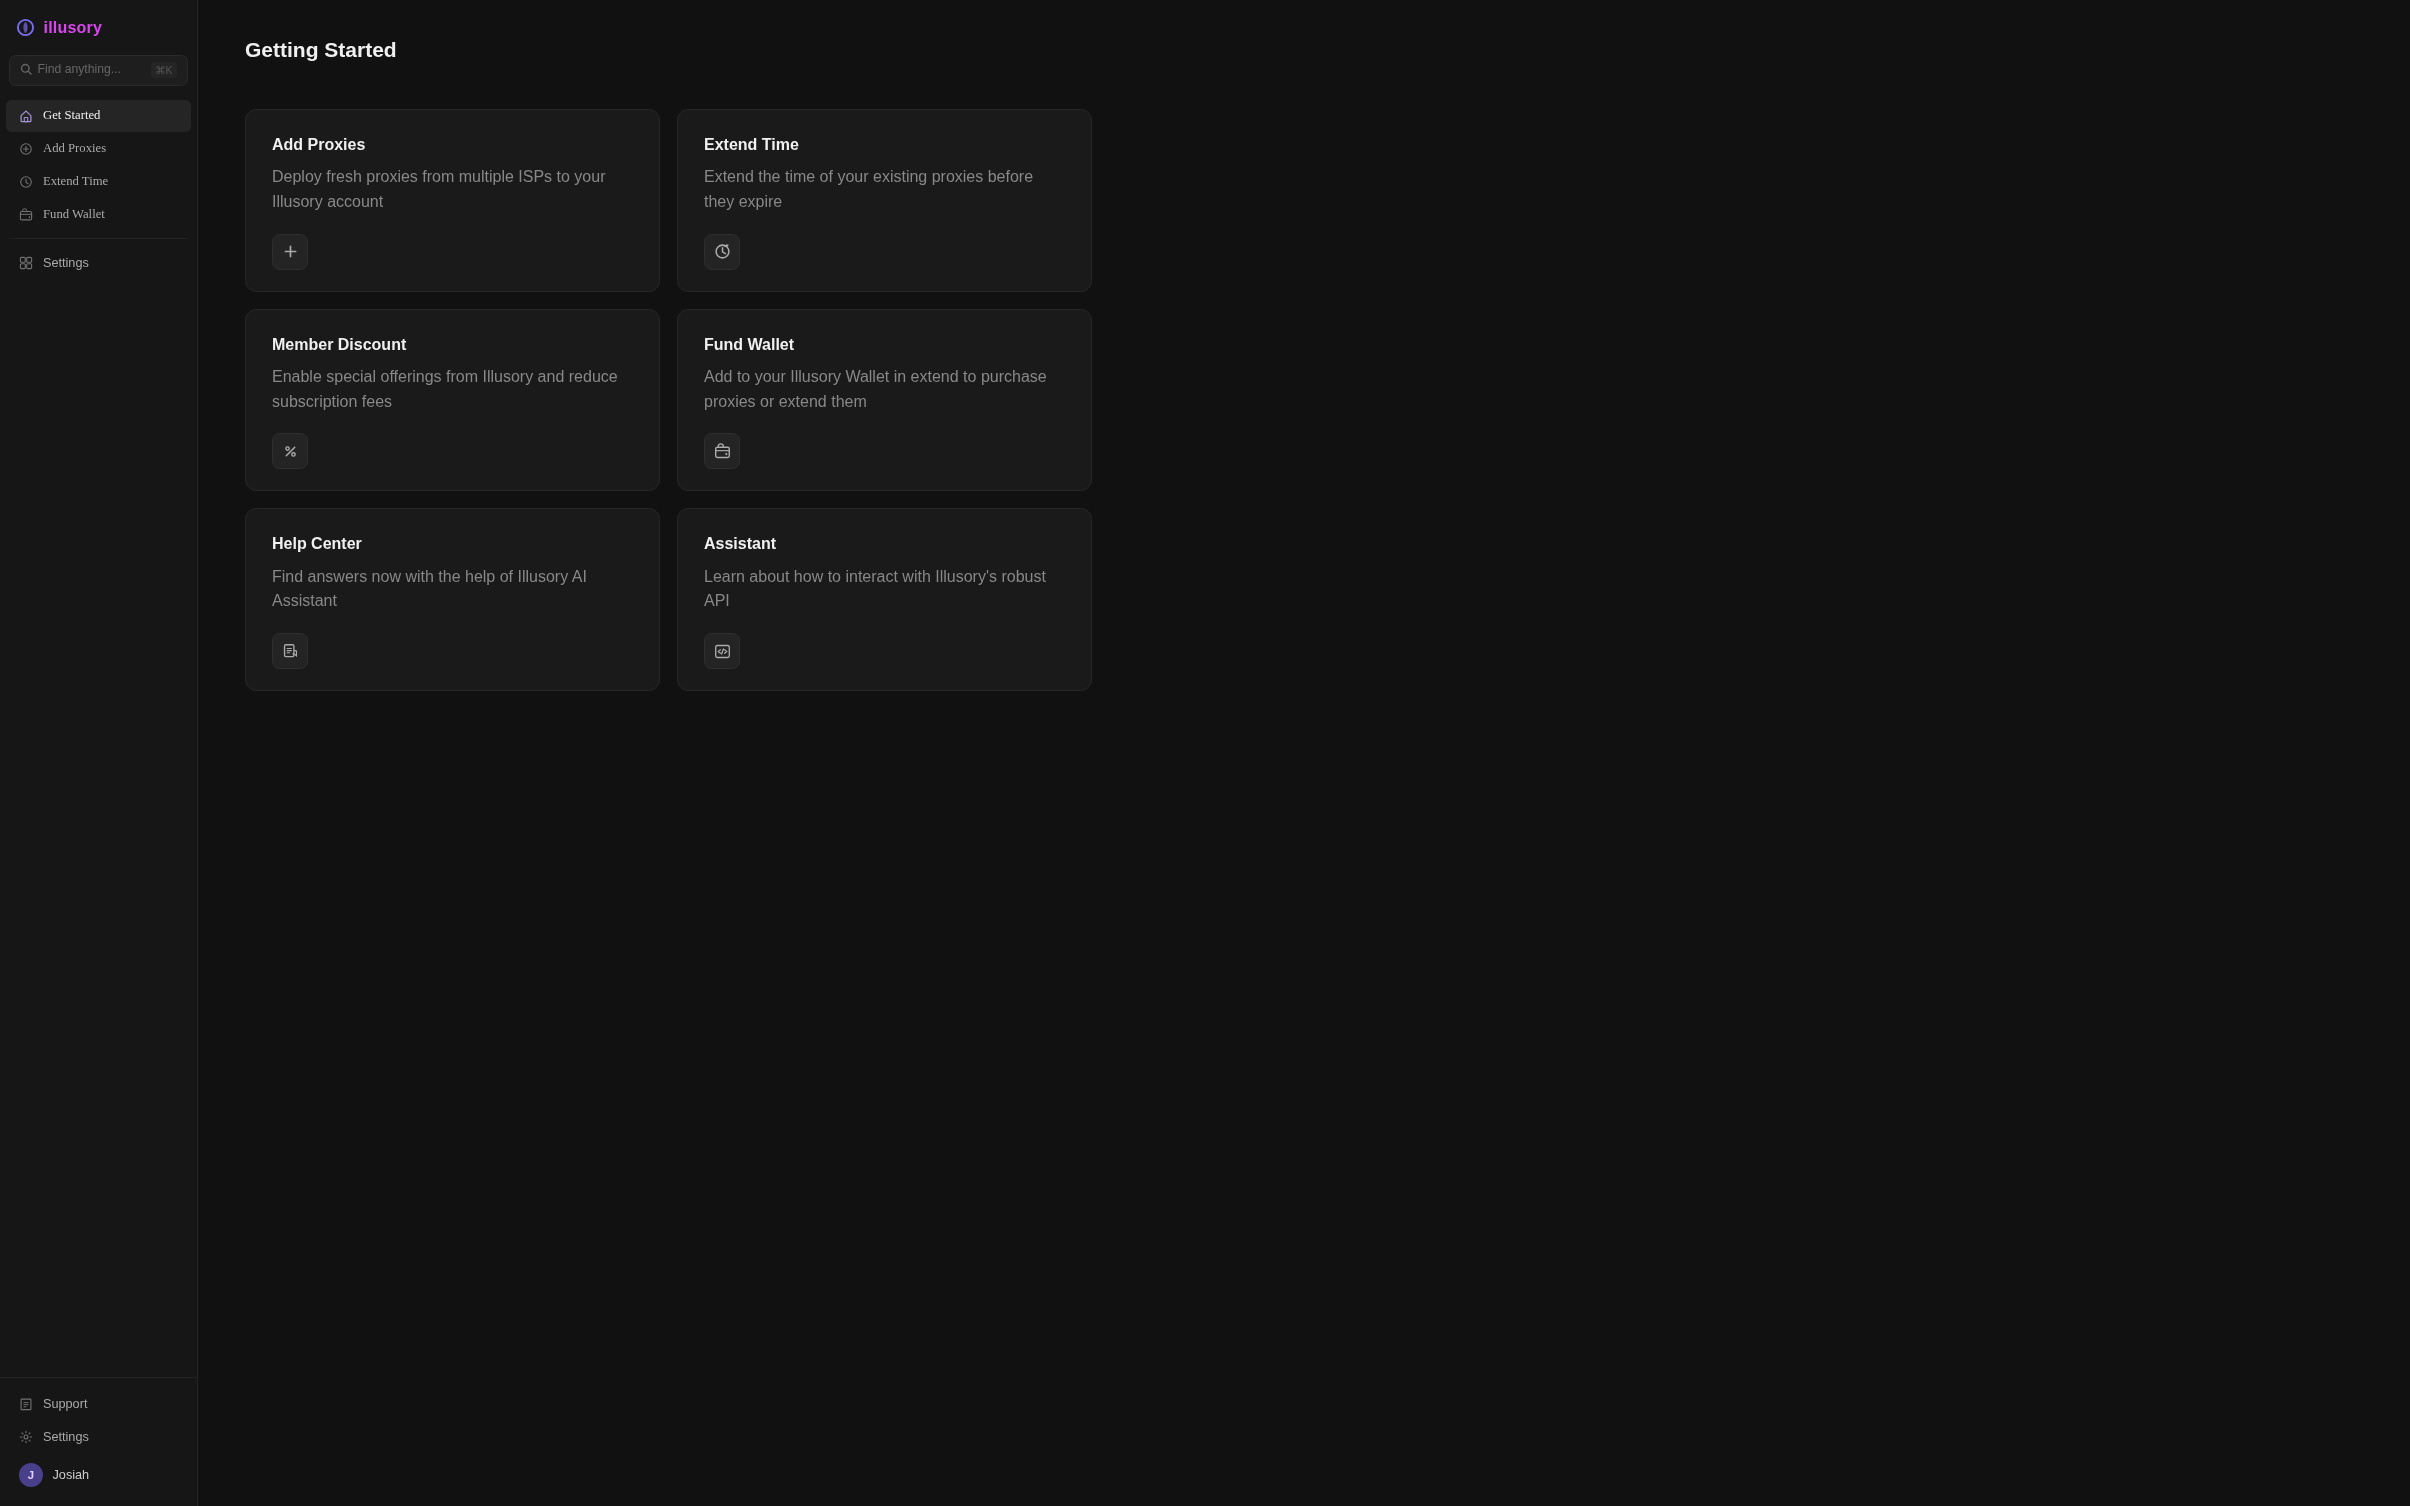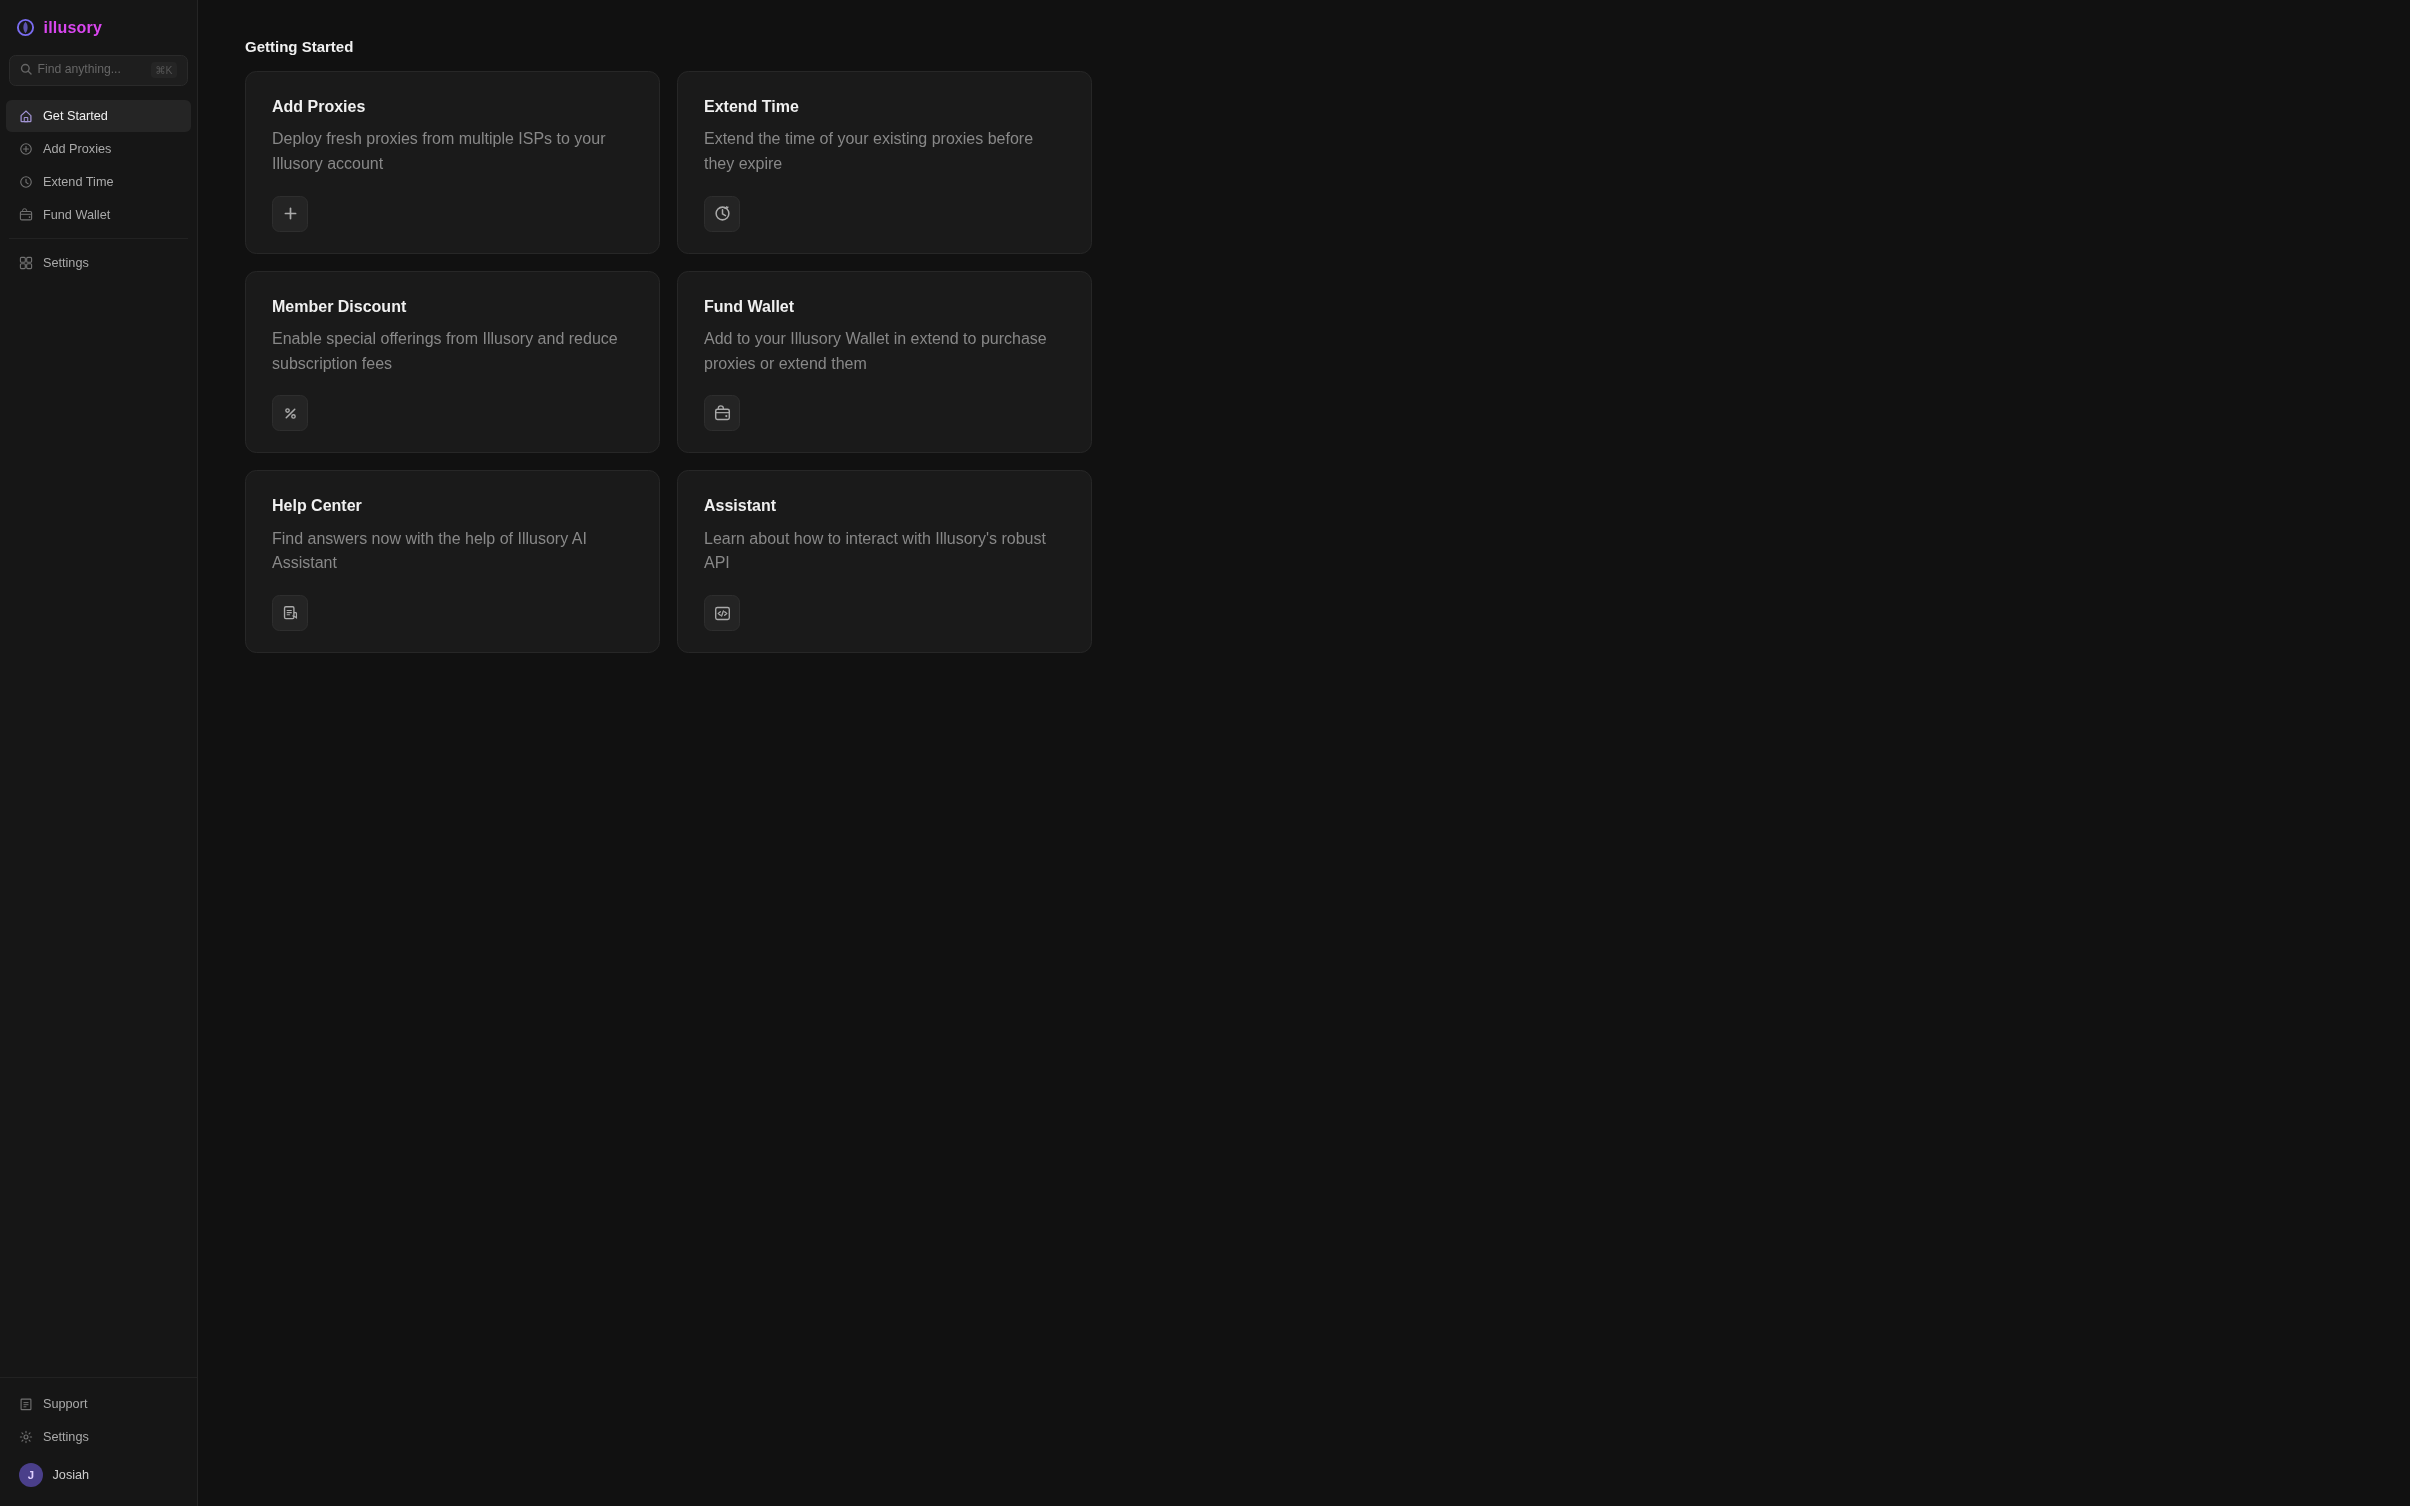--- a/index.html
+++ b/index.html
@@ -77,20 +77,21 @@
       display: flex;
       align-items: center;
       gap: 9.4px;
       padding: 8.5px 13px;
       font-size: 12.7px;
       color: #aaa;
       cursor: pointer;
       border-radius: 5.6px;
       margin: 0.9px 5.6px;
       transition: background 0.15s;
+      font-family: Liberation Serif, serif;
     }
     .nav-item.active {
       background: #252525;
       color: #f0f0f0;
     }
     .nav-icon {
       width: 15px;
       height: 15px;
       display: flex;
       align-items: center;
@@ -158,24 +159,24 @@
 
     
     .main-content {
       flex: 1;
       overflow-y: auto;
       padding: 38px 47px;
       background: #111;
     }
 
     .page-title {
-      font-size: 15px;
+      font-size: 21px;
       font-weight: 600;
       color: #f0f0f0;
-      margin-bottom: 16px;
+      margin-bottom: 47px;
     }
 
     .cards-grid {
       display: grid;
       grid-template-columns: 1fr 1fr;
       gap: 17px;
       max-width: 847px;
     }
 
     .card {

